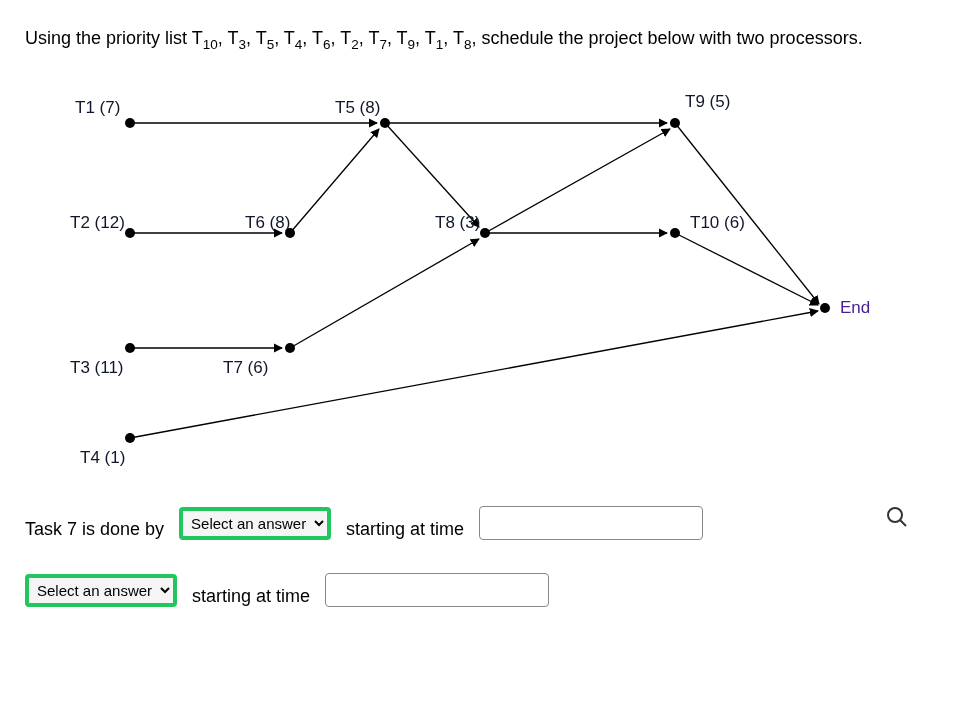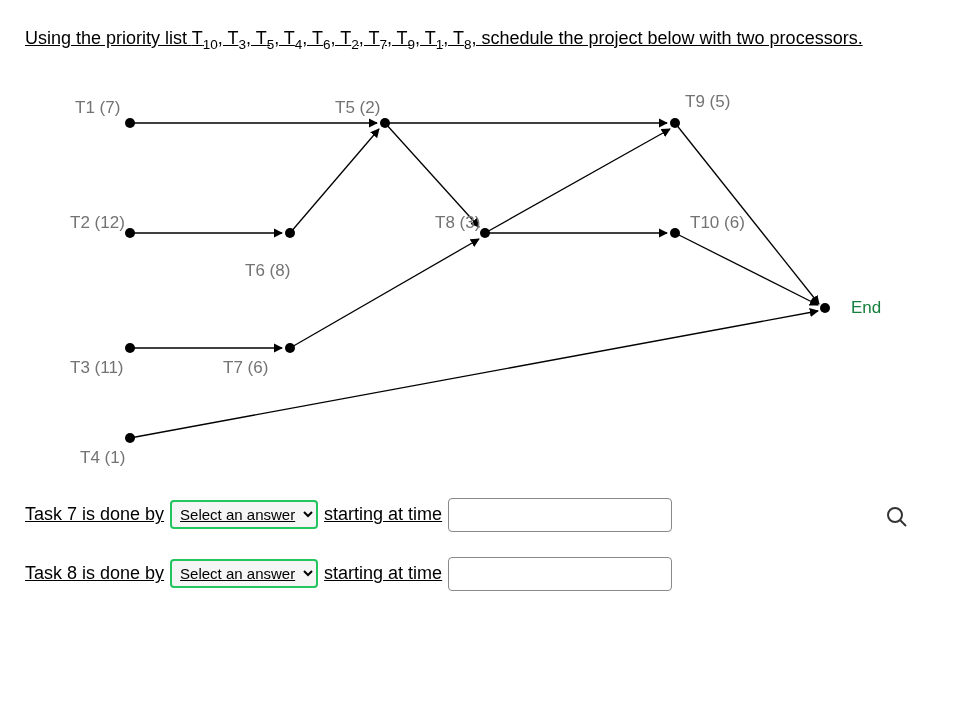--- a/index.html
+++ b/index.html
@@ -26,61 +26,59 @@
     height: 390px;
     margin-bottom: 20px;
   }
   .diagram svg {
     position: absolute;
     top: 0;
     left: 0;
   }
   .node-label {
     position: absolute;
-    color: #737373;
+    color: #0f172a;
     font-size: 17px;
     white-space: nowrap;
   }
   .end-label {
     position: absolute;
-    color: #15803d;
+    color: #4c1d95;
     font-size: 17px;
-    margin-left: 11px;
   }
   .answer-row {
-    margin-top: 25px;
+    margin-top: 33px;
     font-size: 18px;
     display: flex;
-    align-items: center;
+    align-items: flex-end;
     flex-wrap: wrap;
-    gap: 6px;
+    gap: 15px;
   }
   .answer-row select {
     font-size: 15px;
     padding: 3px 4px;
-    border: 2px solid #22c55e;
+    border: 4px solid #22c55e;
     border-radius: 4px;
     background: #f5f5f5;
   }
   .answer-row input[type="text"] {
     width: 210px;
     height: 28px;
     border: 1px solid #888;
     border-radius: 4px;
     padding: 2px 6px;
     font-size: 16px;
   }
   .mag {
     position: absolute;
     right: 30px;
     top: 480px;
   }
   .container {
     position: relative;
-    text-decoration: underline;
   }
 </style>
 </head>
 <body>
 
 <div class="container">
 
   <div class="question-text">
     <span>Using the priority list </span><span>T<sub>10</sub>, T<sub>3</sub>, T<sub>5</sub>, T<sub>4</sub>, T<sub>6</sub>, T<sub>2</sub>, T<sub>7</sub>, T<sub>9</sub>, T<sub>1</sub>, T<sub>8</sub></span><span>, schedule the project below with two processors.</span>
   </div>
@@ -113,43 +111,42 @@
       <line x1="460" y1="150" x2="642" y2="150" stroke="#000" stroke-width="1.3" marker-end="url(#arrow)"></line>
       <line x1="105" y1="265" x2="257" y2="265" stroke="#000" stroke-width="1.3" marker-end="url(#arrow)"></line>
       <line x1="265" y1="265" x2="454" y2="156" stroke="#000" stroke-width="1.3" marker-end="url(#arrow)"></line>
       <line x1="650" y1="40" x2="794" y2="221" stroke="#000" stroke-width="1.3" marker-end="url(#arrow)"></line>
       <line x1="650" y1="150" x2="793" y2="222" stroke="#000" stroke-width="1.3" marker-end="url(#arrow)"></line>
       <line x1="460" y1="150" x2="645" y2="46" stroke="#000" stroke-width="1.3" marker-end="url(#arrow)"></line>
       <line x1="105" y1="355" x2="793" y2="228" stroke="#000" stroke-width="1.3" marker-end="url(#arrow)"></line>
     </svg>
 
     <div class="node-label" style="left:50px;  top:15px;">T1 (7)</div>
-    <div class="node-label" style="left:310px; top:15px;">T5 (2)</div>
+    <div class="node-label" style="left:310px; top:15px;">T5 (8)</div>
     <div class="node-label" style="left:660px; top:9px;">T9 (5)</div>
     <div class="node-label" style="left:45px;  top:130px;">T2 (12)</div>
-    <div class="node-label" style="left:220px; top:130px;margin-top:48px;">T6 (8)</div>
+    <div class="node-label" style="left:220px; top:130px;">T6 (8)</div>
     <div class="node-label" style="left:410px; top:130px;">T8 (3)</div>
     <div class="node-label" style="left:665px; top:130px;">T10 (6)</div>
     <div class="node-label" style="left:45px;  top:275px;text-align:center;">T3 (11)</div>
     <div class="node-label" style="left:198px; top:275px;">T7 (6)</div>
     <div class="node-label" style="left:55px;  top:365px;">T4 (1)</div>
     <div class="end-label" style="left:815px; top:215px;">End</div>
   </div>
 
   <div class="answer-row">
     <span>Task 7 is done by</span>
     <select>
       <option>Select an answer</option>
     </select>
     <span>starting at time</span>
     <input type="text" style="">
   </div>
 
   <div class="answer-row">
-    <span>Task 8 is done by</span>
     <select>
       <option>Select an answer</option>
     </select>
     <span>starting at time</span>
     <input type="text" style="">
   </div>
 
   <div class="mag">
     <svg width="24" height="24" viewBox="0 0 24 24" fill="none" stroke="#333" stroke-width="2">
       <circle cx="10" cy="10" r="7"></circle>

